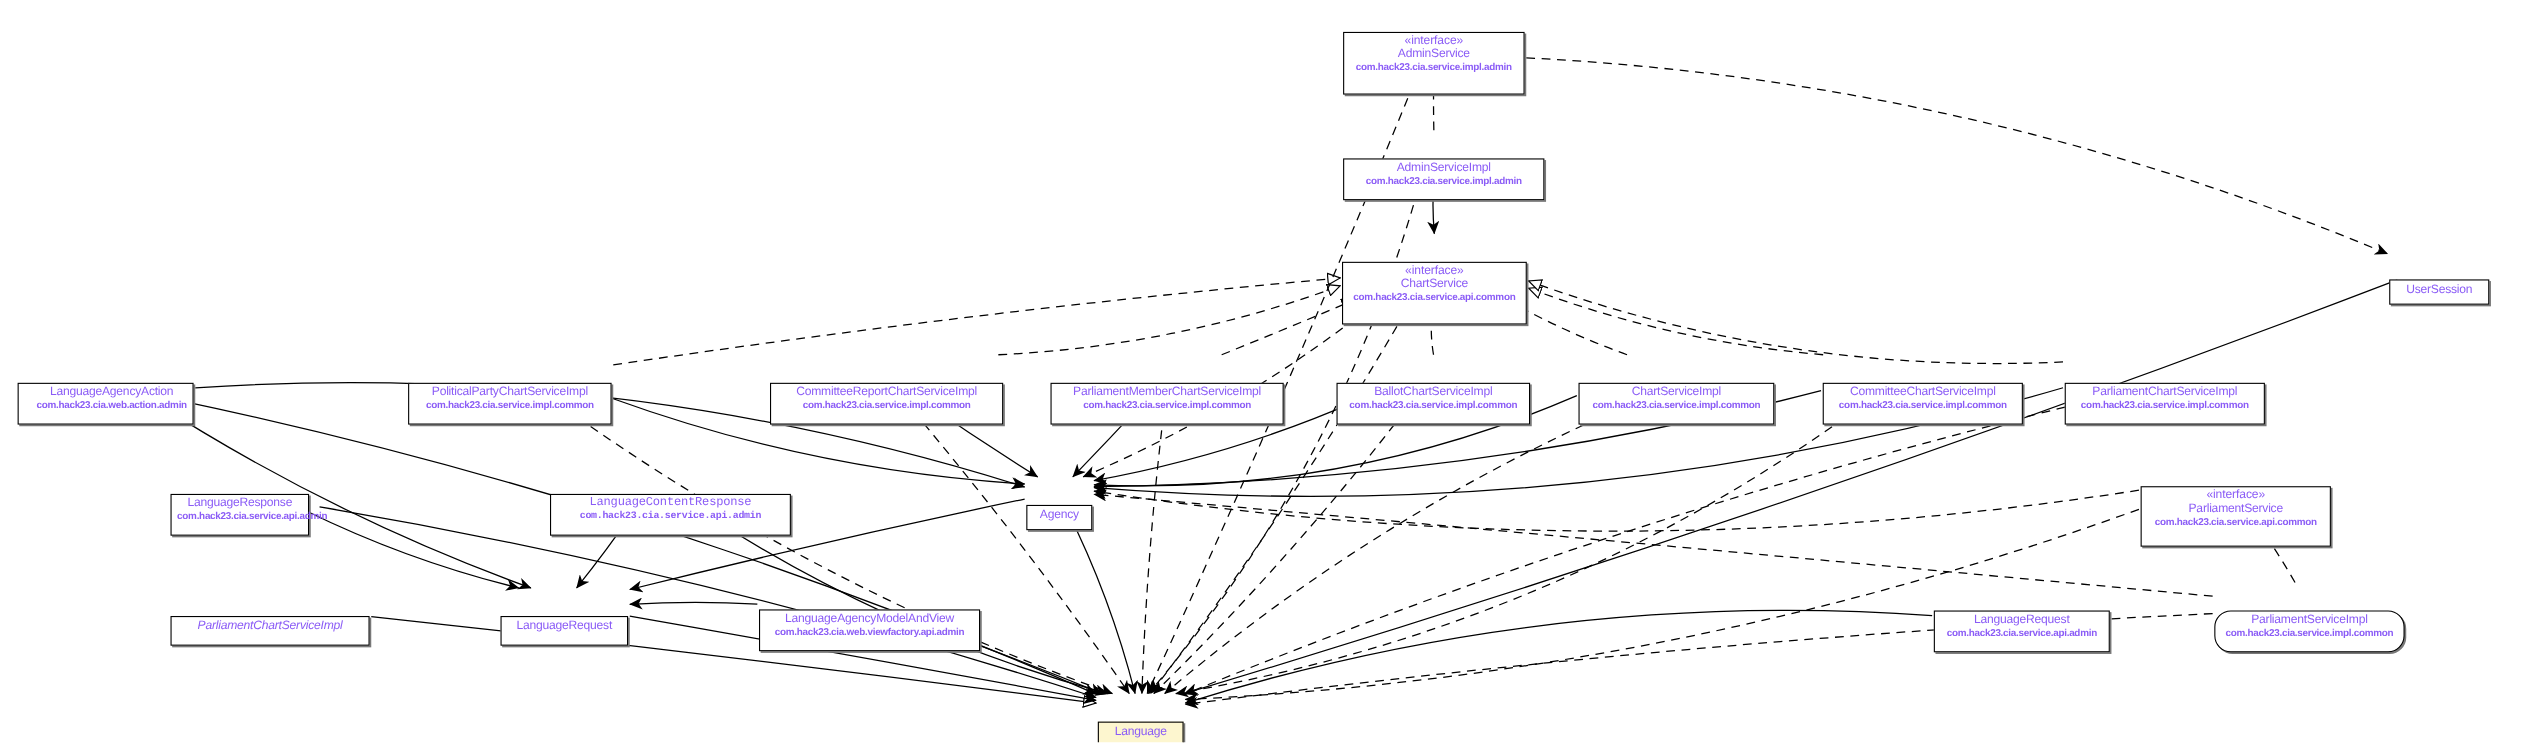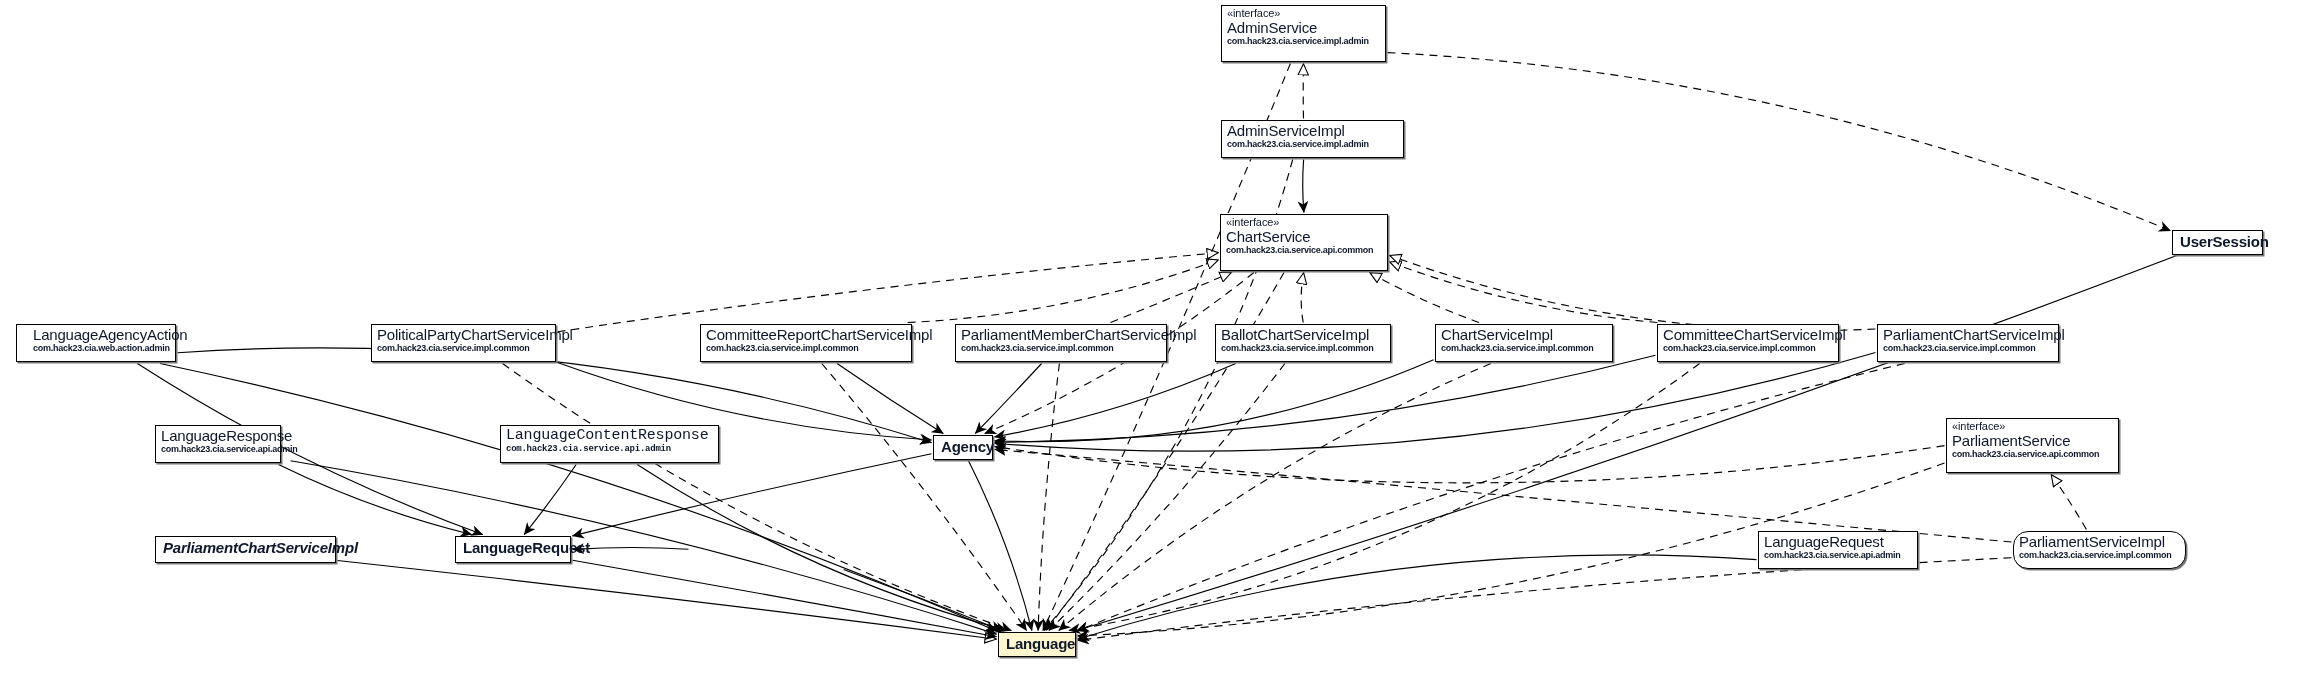--- a/index.html
+++ b/index.html
@@ -31,50 +31,50 @@
     left: 0;
     top: 0;
     width: 2315px;
     height: 675px;
   }
   .uml-node {
     position: absolute;
     box-sizing: border-box;
     border: 1px solid #000000;
     background: #ffffff;
-    text-align: left;
+    text-align: center;
     line-height: 1.08;
     padding: 2px 5px 3px 5px;
     white-space: nowrap;
-    color: #0f172a;
+    color: #8b5cf6;
     box-shadow: 1.5px 1.5px 0 0 #787878;
+    margin-top: 24px;
   }
   .uml-node .stereo {
     display: block;
     font-size: 11px;
     letter-spacing: -0.1px;
   }
   .uml-node .cname {
     display: block;
-    font-size: 15px;
+    font-size: 11px;
     letter-spacing: -0.2px;
   }
   .uml-node .cname.abstract {
     font-style: italic;
   }
   .uml-node .pkg {
     display: block;
     font-size: 9px;
     font-weight: bold;
     letter-spacing: -0.25px;
     margin-top: 1px;
   }
   .uml-node.simple {
     padding: 3px 7px 4px 7px;
-    font-weight: bold;
   }
   .uml-node.highlight {
     background: #fdf6cf;
   }
 </style>
 </head>
 <body>
 
 <div id="diagram-root">
 
@@ -204,20 +204,24 @@
         <span class="stereo">«interface»</span>
         <span class="cname">ParliamentService</span>
         <span class="pkg">com.hack23.cia.service.api.common</span>
       </div>
       <div class="uml-node simple" style="left: 155px; top: 536px; width: 181px; min-height: 27px;">
         <span class="cname abstract">ParliamentChartServiceImpl</span>
       </div>
       <div class="uml-node simple" style="left: 455px; top: 536px; width: 116px; min-height: 27px;">
         <span class="cname">LanguageRequest</span>
       </div>
+      <div class="uml-node" style="left: 690px; top: 530px; width: 201px; min-height: 38px;">
+        <span class="cname">LanguageAgencyModelAndView</span>
+        <span class="pkg">com.hack23.cia.web.viewfactory.api.admin</span>
+      </div>
       <div class="uml-node" style="left: 1758px; top: 531px; width: 160px; min-height: 38px;">
         <span class="cname">LanguageRequest</span>
         <span class="pkg">com.hack23.cia.service.api.admin</span>
       </div>
       <div class="uml-node" style="left: 2013px; top: 531px; width: 173px; min-height: 38px; border-radius: 15px;">
         <span class="cname">ParliamentServiceImpl</span>
         <span class="pkg">com.hack23.cia.service.impl.common</span>
       </div>
       <div class="uml-node simple highlight" style="left: 998px; top: 632px; width: 78px; min-height: 24px;">
         <span class="cname">Language</span>

